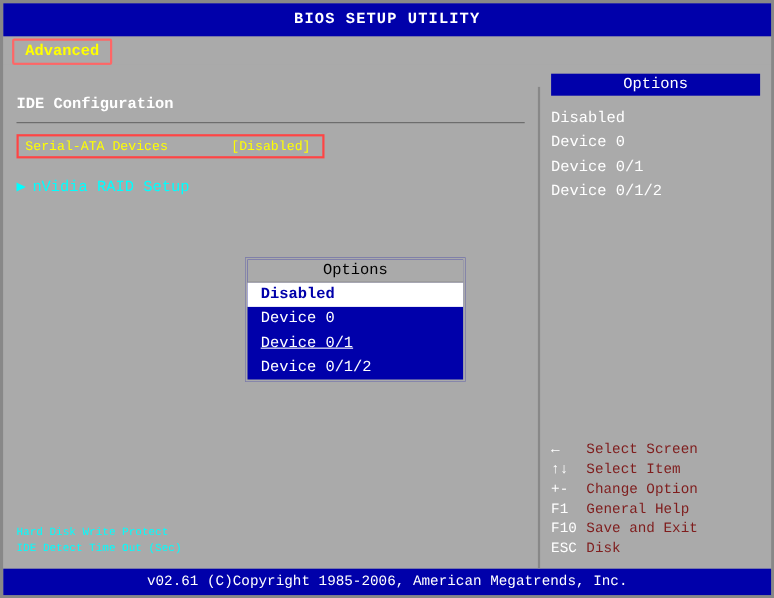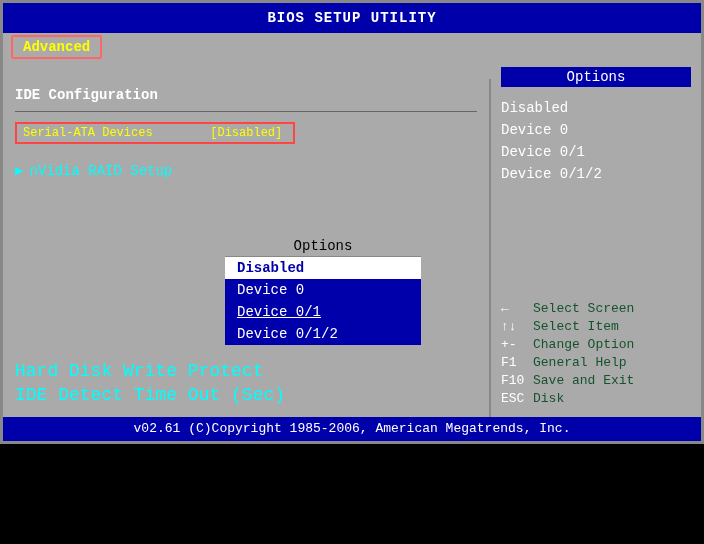--- a/index.html
+++ b/index.html
@@ -6,21 +6,21 @@
     body {
       width: 704px;
       height: 544px;
       background: #000;
       font-family: 'Courier New', Courier, monospace;
       font-size: 14px;
       overflow: hidden;
     }
     .outer-border {
       width: 704px;
-      height: 444px;
+      height: 544px;
       background: #aaaaaa;
       border: 3px solid #888;
       display: flex;
       flex-direction: column;
     }
     
     .top-bar {
       background: #0000aa;
       color: #ffffff;
       text-align: center;
@@ -111,21 +111,21 @@
     }
     .menu-item .arrow {
       color: #00ffff;
     }
     .bottom-items {
       margin-top: auto;
       padding-top: 10px;
     }
     .bottom-item {
       color: #00ffff;
-      font-size: 18px;
+      font-size: 10px;
       margin: 4px 0;
     }
     
     .popup-overlay {
       position: absolute;
       top: 155px;
       left: 220px;
       z-index: 10;
     }
     .popup-box {
@@ -185,21 +185,21 @@
       font-size: 13px;
       margin: 3px 0;
       display: flex;
       gap: 4px;
     }
     .help-key {
       min-width: 28px;
       color: #ffffff;
     }
     .help-desc {
-      color: #14532d;
+      color: #7f1d1d;
     }
     
     .bottom-bar {
       background: #0000aa;
       color: #ffffff;
       text-align: center;
       padding: 4px 0;
       font-size: 13px;
       min-height: 24px;
     }

